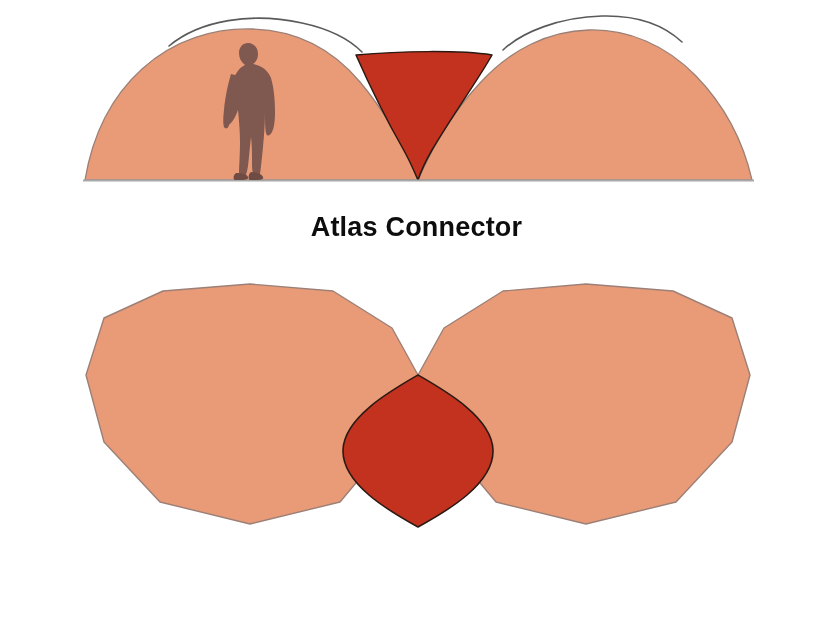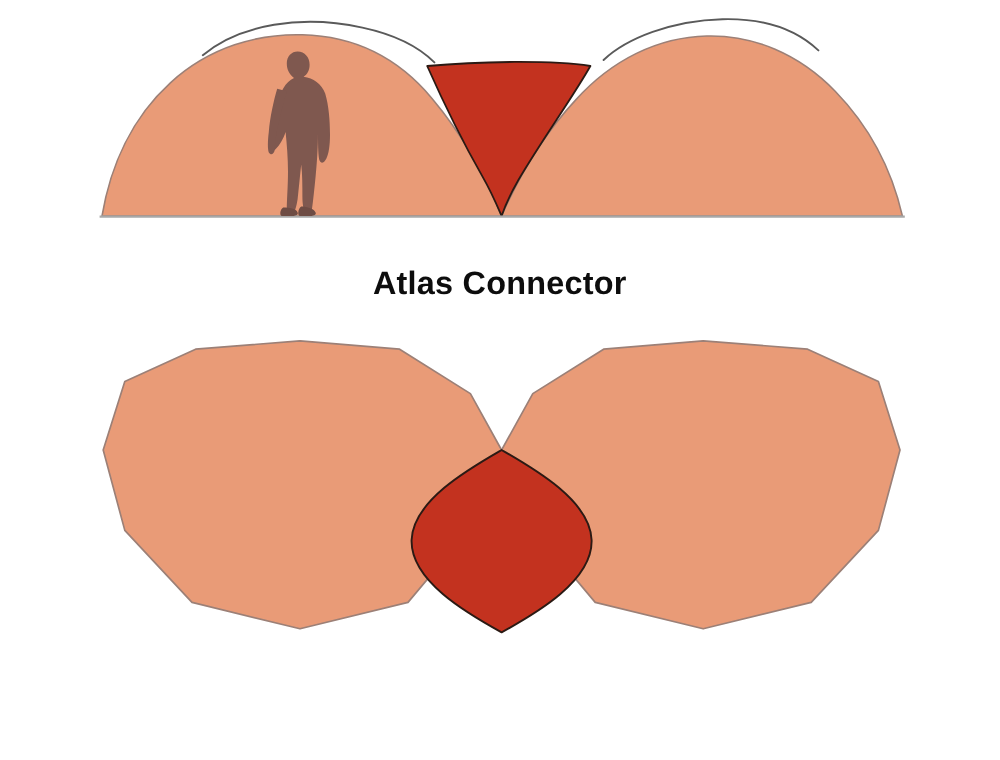--- a/index.html
+++ b/index.html
@@ -38,21 +38,20 @@
     width: 833px;
     height: 371px;
   }
   #title-block {
     position: absolute;
     left: 0;
     top: 212px;
     width: 833px;
     height: 48px;
     display: flex;
-    align-items: center;
     justify-content: center;
   }
   #title-text {
     font-family: "Liberation Sans", sans-serif;
     font-size: 27px;
     font-weight: bold;
     color: #0d0d0d;
     letter-spacing: 0.2px;
     white-space: nowrap;
   }

